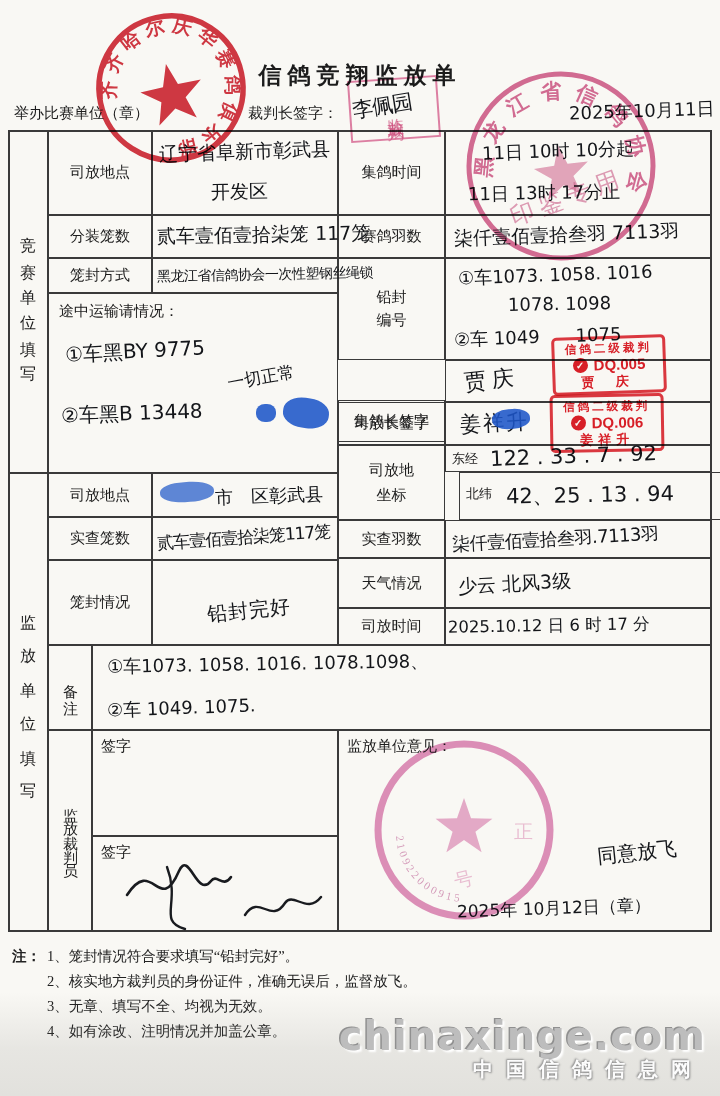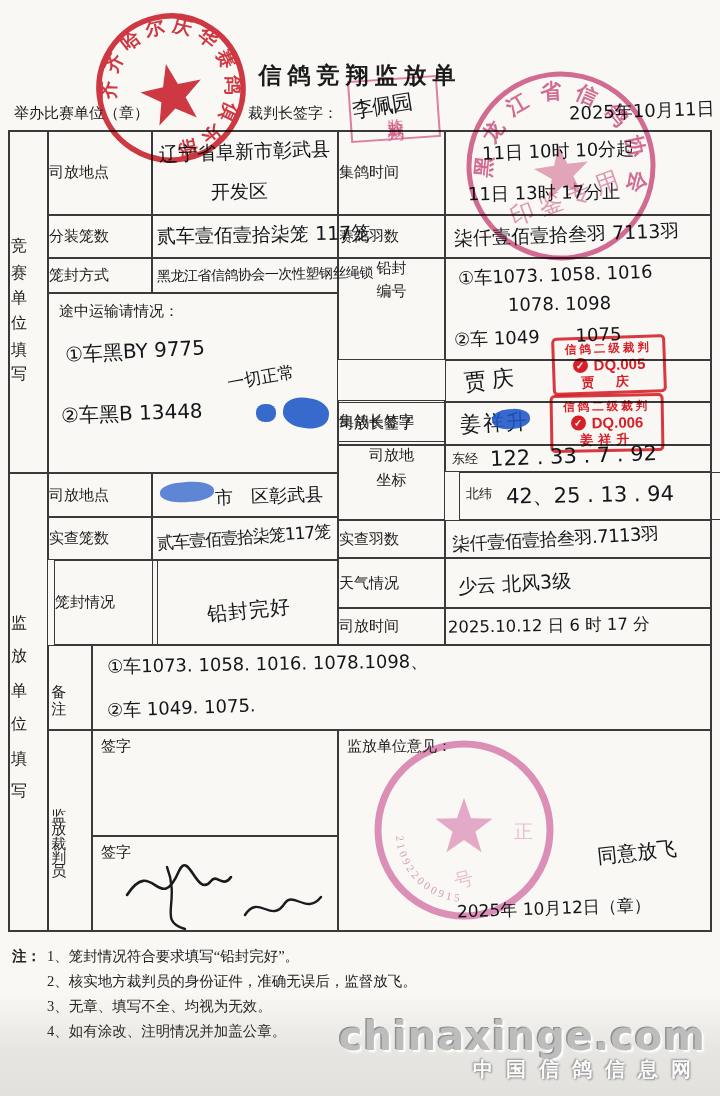--- a/index.html
+++ b/index.html
@@ -1,21 +1,21 @@
 <!DOCTYPE html>
 <html><head>
 <meta charset="utf-8">
 <style>
   html,body{margin:0;padding:0;background:#d8d8d6;}
   .page{position:relative;width:720px;height:1096px;background:#f9f8f4;overflow:hidden;
         font-family:"Liberation Serif",serif;color:#1c1c1c;}
   .print{font-family:"Liberation Serif",serif;}
   .abs{position:absolute;}
   .cell{position:absolute;border:1.7px solid #3a3a3a;box-sizing:border-box;}
-  .lblc{display:flex;align-items:center;justify-content:flex-start;text-align:center;
+  .lblc{display:flex;align-items:center;justify-content:center;text-align:center;
         font-size:15px;line-height:1.25;}
   .vert{writing-mode:vertical-rl;text-orientation:upright;}
   .hw{font-family:"DejaVu Sans",sans-serif;color:#14161a;position:relative;z-index:3;
       display:inline-block;white-space:nowrap;}
   .stamp{mix-blend-mode:multiply;pointer-events:none;}
   .dqstamp{position:absolute;width:114px;height:58px;border:3px solid rgba(220,30,40,.88);
            border-radius:5px;color:#dd1f28;font-family:"Liberation Sans",sans-serif;
            font-weight:bold;display:flex;flex-direction:column;justify-content:space-between;
            padding:2px 5px;box-sizing:border-box;z-index:6;mix-blend-mode:multiply;background:rgba(255,245,245,.06);}
   .dq-row1{font-size:11.5px;letter-spacing:3px;text-align:center;}
@@ -179,21 +179,21 @@
   </div>
   <div class="cell" style="left:152px;top:473px;width:186px;height:44px;overflow:visible;">
     <span class="hw" style="position:absolute;left:62px;top:10px;font-size:18px;transform:rotate(-2deg);">市　区彰武县</span>
   </div>
   <div class="cell lblc" style="left:48px;top:517px;width:104px;height:43px;">
     <span>实查笼数</span>
   </div>
   <div class="cell" style="left:152px;top:517px;width:186px;height:43px;overflow:visible;">
     <span class="hw" style="position:absolute;left:4px;top:8px;font-size:17px;transform:rotate(-4deg);letter-spacing:-1px;">贰车壹佰壹拾柒笼117笼</span>
   </div>
-  <div class="cell lblc" style="left:48px;top:560px;width:104px;height:85px;margin-left:6px;">
+  <div class="cell lblc" style="left:48px;top:560px;width:104px;height:85px;">
     <span>笼封情况</span>
   </div>
   <div class="cell" style="left:152px;top:560px;width:186px;height:85px;">
     <span class="hw" style="position:absolute;left:54px;top:36px;font-size:20px;transform:rotate(-6deg);letter-spacing:1px;">铅封完好</span>
   </div>
 
   
   <div class="cell lblc" style="left:338px;top:520px;width:107px;height:38px;">
     <span>实查羽数</span>
   </div>

